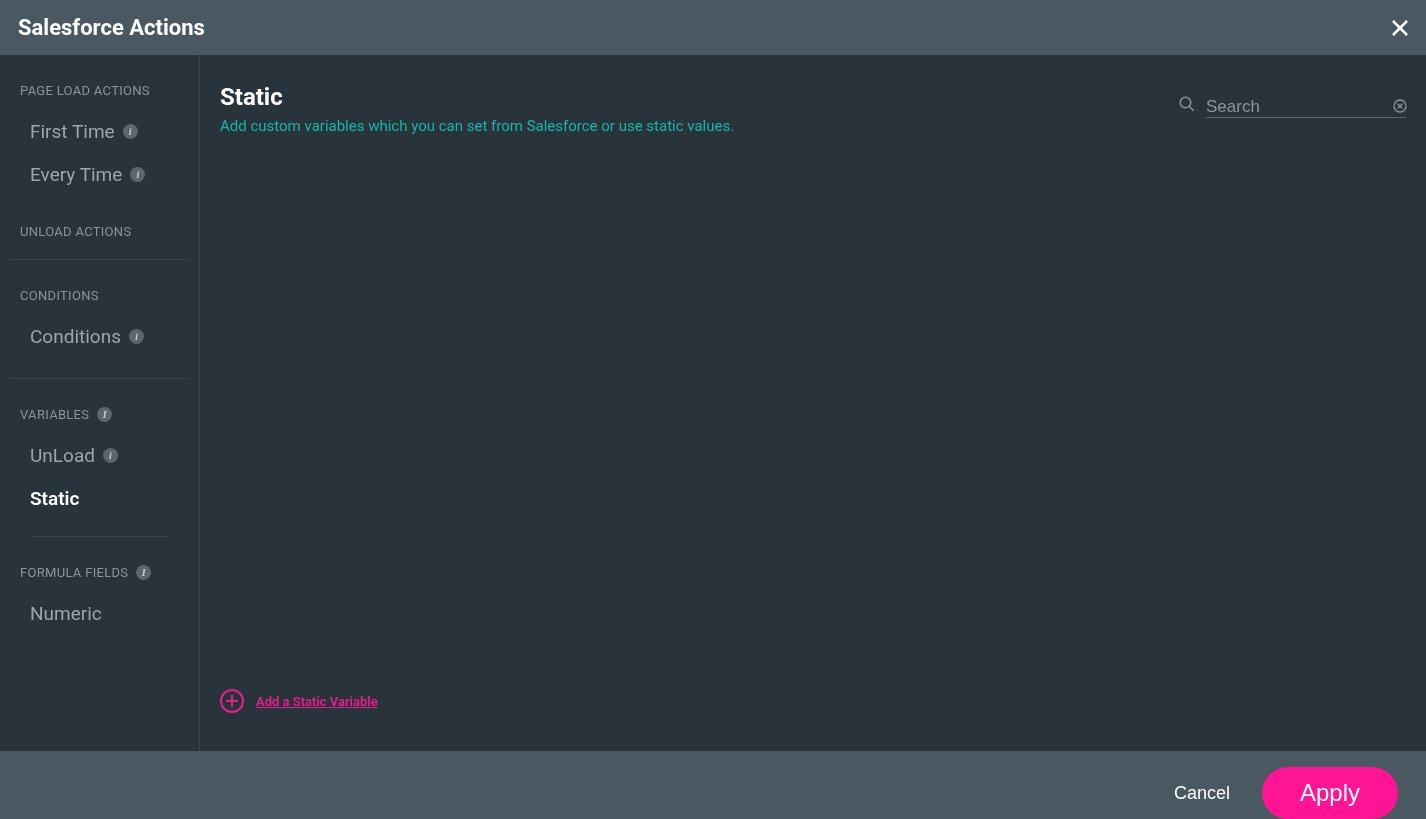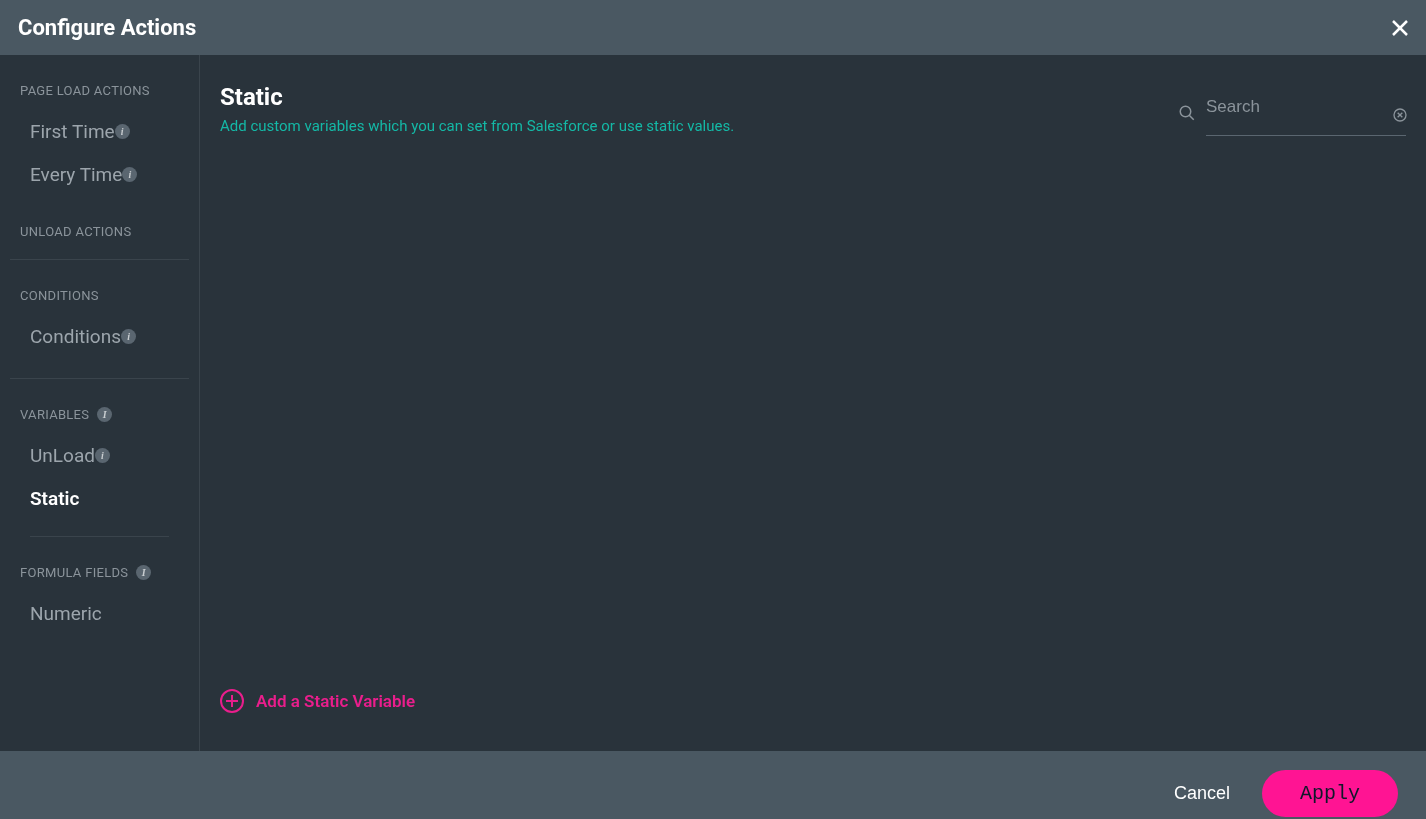--- a/index.html
+++ b/index.html
@@ -80,20 +80,21 @@
     .section-header:first-child {
       margin-top: 28px;
     }
     .sidebar-item {
       padding: 10px 20px 10px 30px;
       color: #9ca5ac;
       font-size: 19px;
       cursor: pointer;
       display: flex;
       align-items: center;
+      gap: 8px;
     }
     .sidebar-item.active {
       color: #ffffff;
       font-weight: 600;
     }
     .info-icon {
       display: inline-flex;
       align-items: center;
       justify-content: center;
       width: 15px;
@@ -155,21 +156,21 @@
     .search-icon svg {
       width: 18px;
       height: 18px;
     }
     .search-input {
       background: transparent;
       border: none;
       border-bottom: 1px solid #5a6670;
       color: #c8cdd0;
       font-size: 17px;
-      padding: 4px 28px 18px 0;
+      padding: 4px 28px 0 0;
       width: 200px;
       outline: none;
     }
     .search-input::placeholder {
       color: #8b949b;
     }
     .clear-search {
       margin-left: -24px;
       cursor: pointer;
       color: #8b949b;
@@ -199,56 +200,56 @@
       align-items: center;
       justify-content: center;
       flex-shrink: 0;
     }
     .add-icon svg {
       stroke: #e91e8c;
       stroke-width: 2;
     }
     .add-label {
       color: #e91e8c;
-      font-size: 17px;
+      font-size: 13px;
       font-weight: 600;
+      text-decoration: underline;
     }
     .footer {
       height: 84px;
       background: #4a5862;
       display: flex;
       align-items: center;
       justify-content: flex-end;
       padding: 0 28px;
       gap: 32px;
     }
     .cancel-btn {
       color: #ffffff;
       font-size: 18px;
       cursor: pointer;
       background: none;
       border: none;
     }
     .apply-btn {
       background: #ff1493;
-      color: #0f172a;
-      font-size: 20px;
+      color: #ffffff;
+      font-size: 24px;
       font-weight: 500;
       border: none;
       border-radius: 28px;
       padding: 12px 38px;
       cursor: pointer;
-      font-family: Liberation Mono, monospace;
     }
   </style>
 </head>
 <body>
 
 <div class="header">
-  <div class="header-title">Configure Actions</div>
+  <div class="header-title">Salesforce Actions</div>
   <div class="close-btn">
     <svg viewBox="0 0 24 24" fill="none">
       <line x1="5" y1="5" x2="19" y2="19"></line>
       <line x1="19" y1="5" x2="5" y2="19"></line>
     </svg>
   </div>
 </div>
 
 <div class="body">
   <div class="sidebar" id="sidebar">

